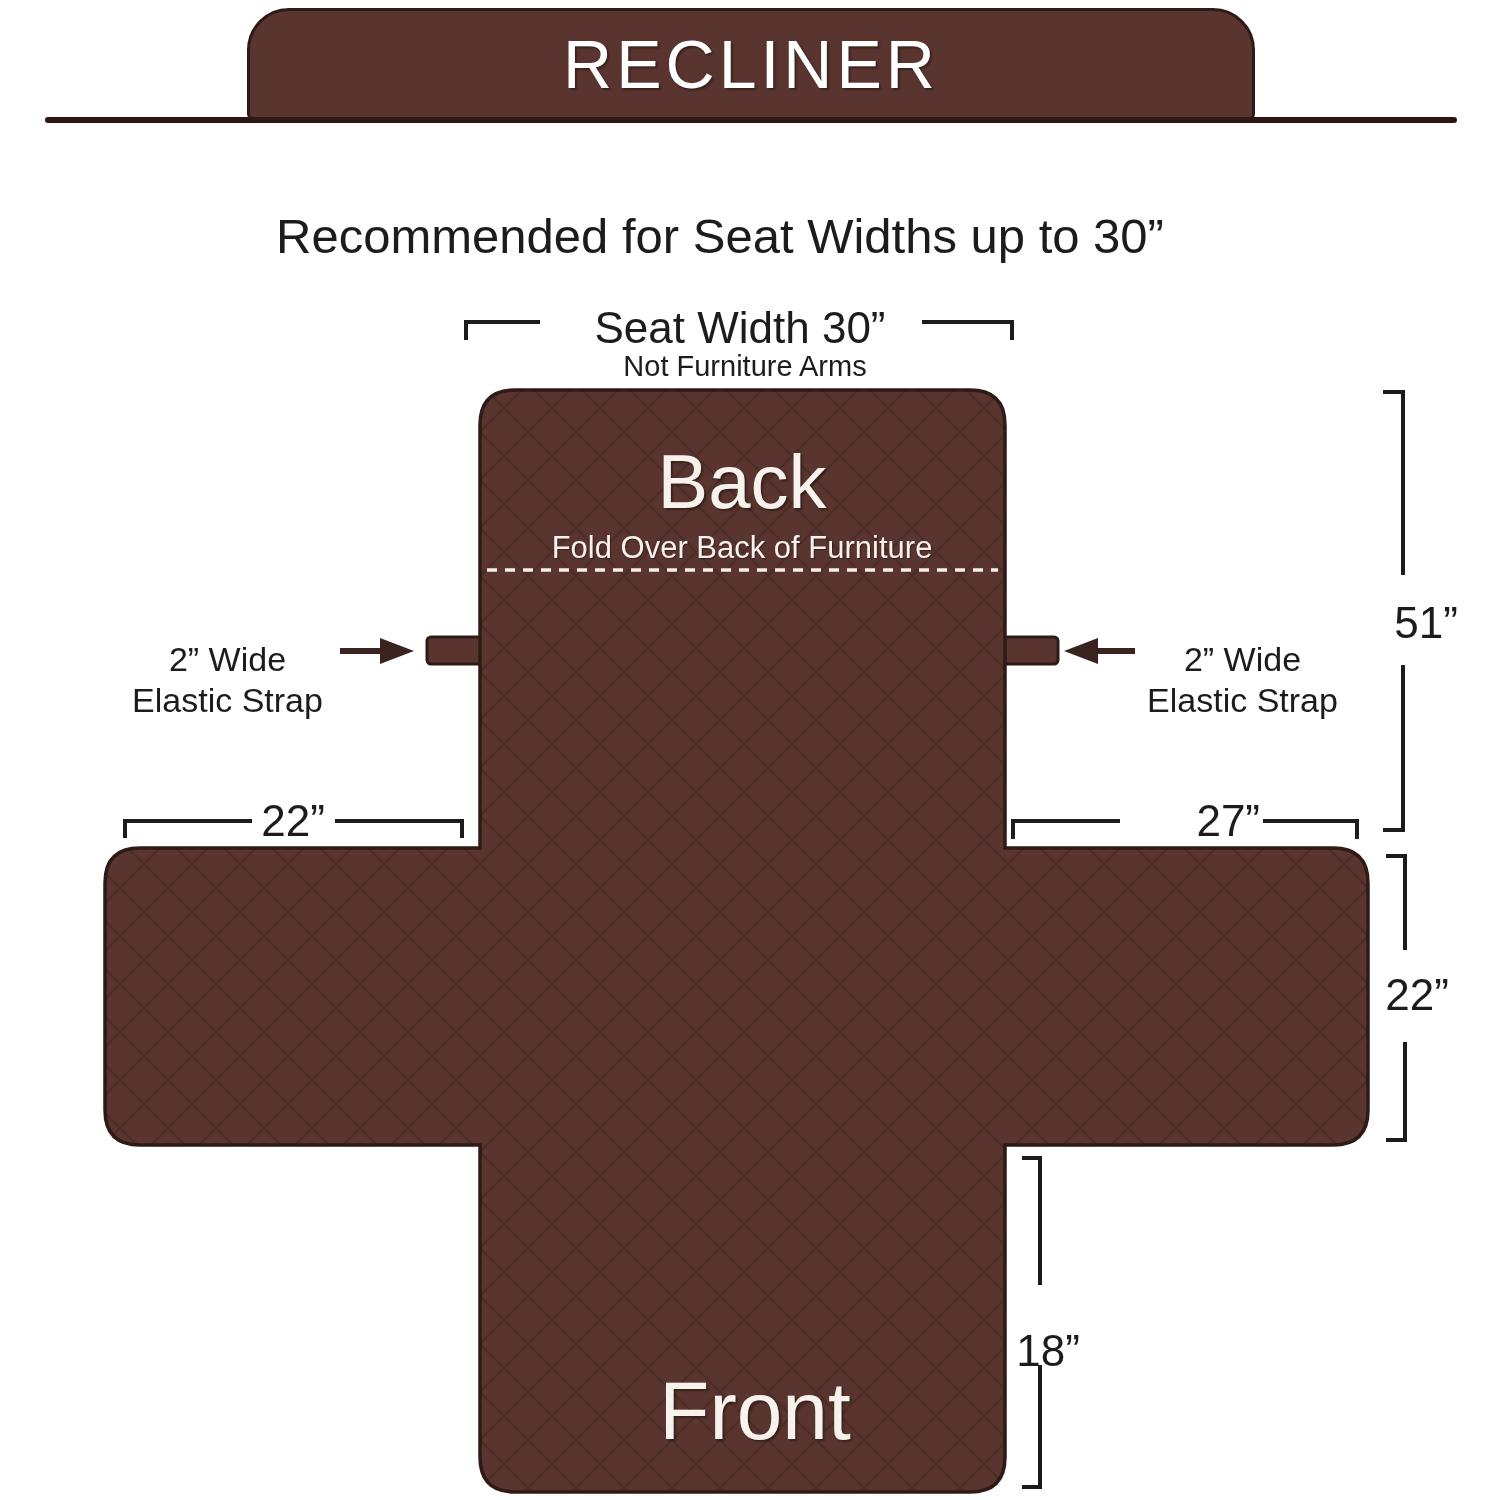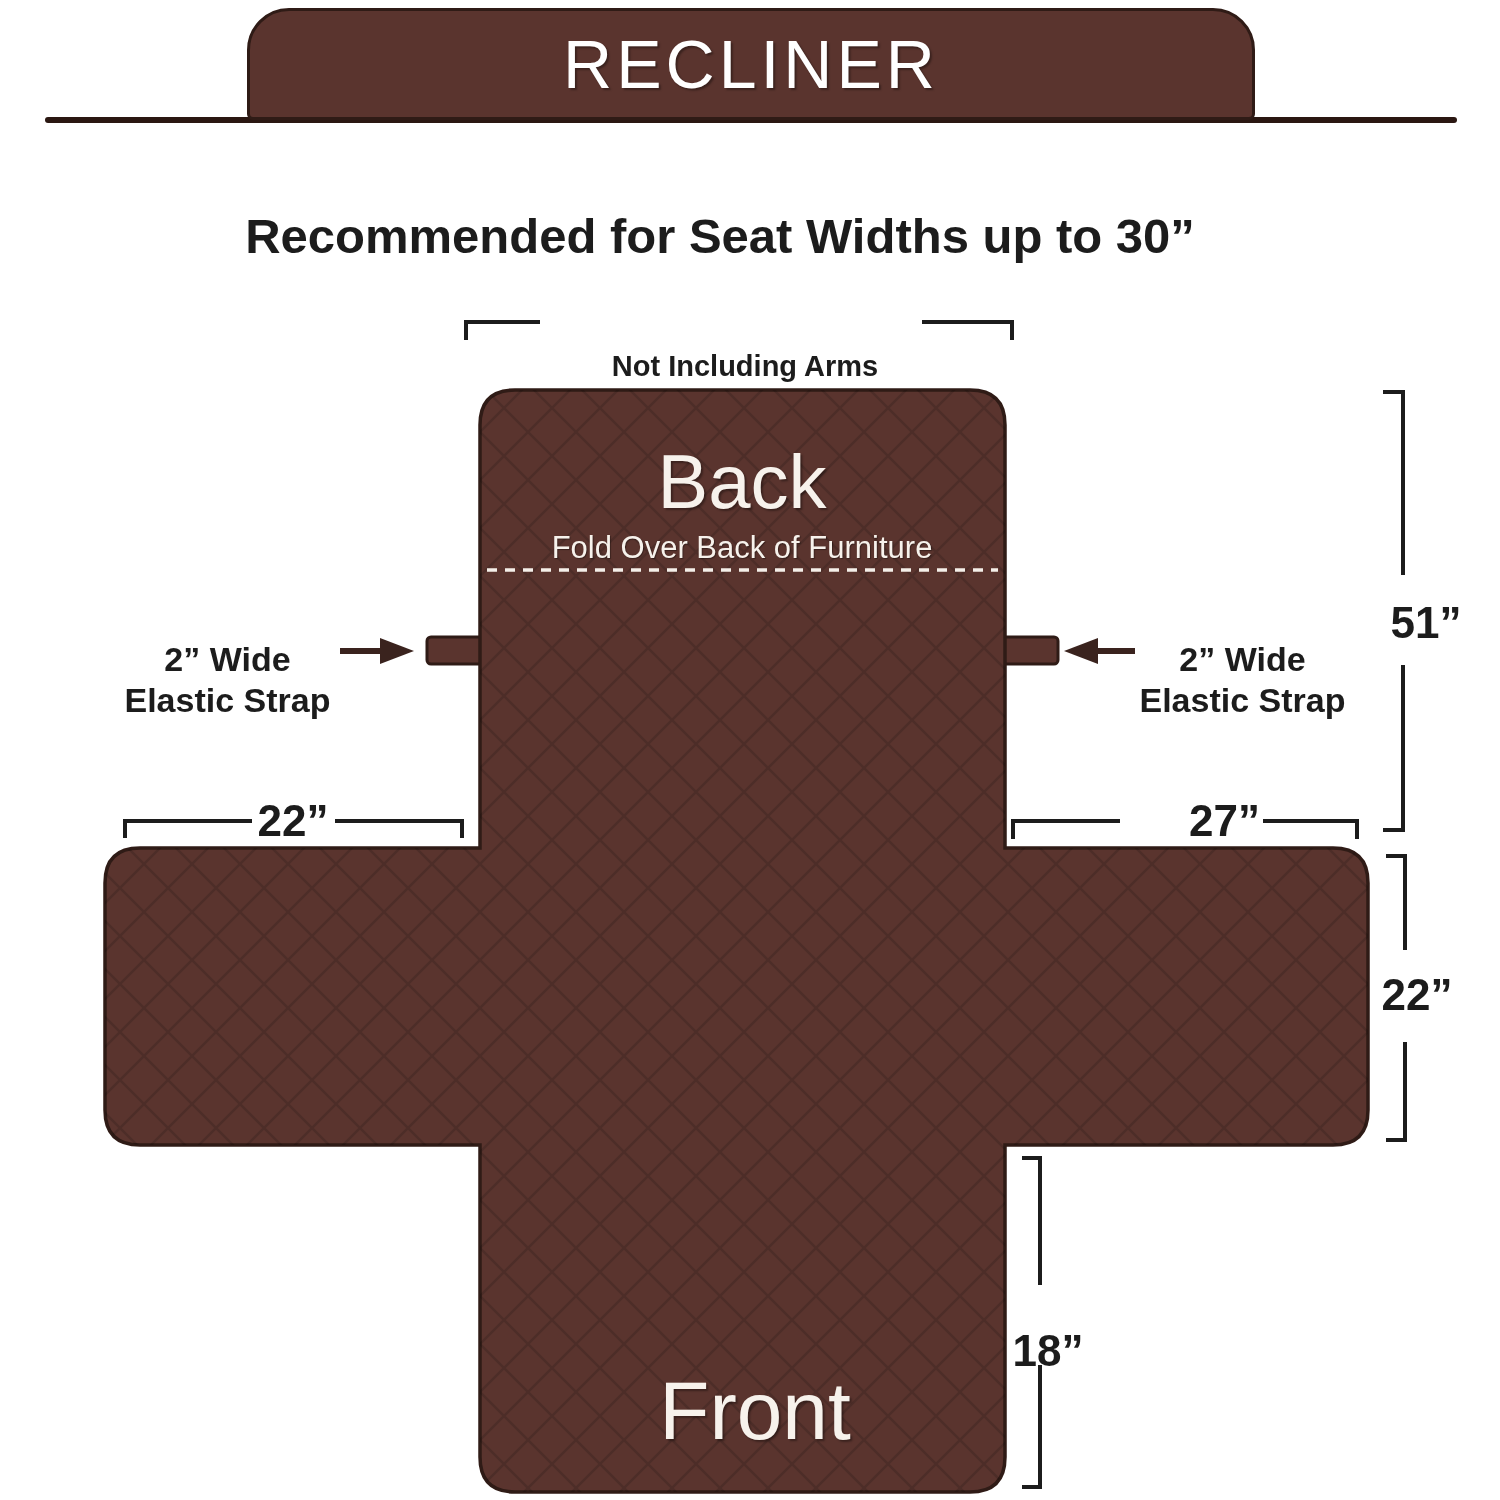--- a/index.html
+++ b/index.html
@@ -23,21 +23,21 @@
     border:3px solid #2f1b16;
     box-sizing:border-box;
     border-radius:42px 42px 6px 6px;
     display:flex;align-items:center;justify-content:center;
   }
   #header-title{
     color:#ffffff;font-size:68px;letter-spacing:4px;
     text-shadow:2px 2px 2px rgba(0,0,0,0.35);
   }
   
-  .ann{color:#1c1c1c;font-weight:bold;}
+  .ann{color:#1c1c1c;}
   #subtitle{left:150px;top:208px;width:1140px;text-align:center;font-size:49px;}
   #seat-width-label{left:490px;top:303px;width:500px;text-align:center;font-size:44px;}
   #seat-width-note{left:520px;top:350px;width:450px;text-align:center;font-size:29px;}
   .strap-note{font-size:34px;line-height:41px;text-align:center;margin-top:39px;}
   #strap-note-left{left:100px;top:600px;width:255px;}
   #strap-note-right{left:1115px;top:600px;width:255px;}
   .dim-label{font-size:44px;text-align:center;}
   #dim-left-arm{left:223px;top:796px;width:140px;}
   #dim-right-arm{left:1120px;top:796px;width:140px;text-align:right;}
   #dim-length{left:1356px;top:598px;width:140px;}
@@ -132,21 +132,22 @@
       <polygon points="1098,638 1064,651 1098,664" fill="#3a231e"></polygon>
     </g>
   </svg>
 
   <div class="abs" id="header-rule"></div>
   <div class="abs" id="header-plate">
     <span id="header-title">RECLINER</span>
   </div>
 
   <div class="abs ann" id="subtitle">Recommended for Seat Widths up to 30”</div>
-  <div class="abs ann" id="seat-width-note">Not Including Arms</div>
+  <div class="abs ann" id="seat-width-label">Seat Width 30”</div>
+  <div class="abs ann" id="seat-width-note">Not Furniture Arms</div>
 
   <div class="abs ann strap-note" id="strap-note-left">
     <div>2” Wide</div>
     <div>Elastic Strap</div>
   </div>
   <div class="abs ann strap-note" id="strap-note-right">
     <div>2” Wide</div>
     <div>Elastic Strap</div>
   </div>
 

